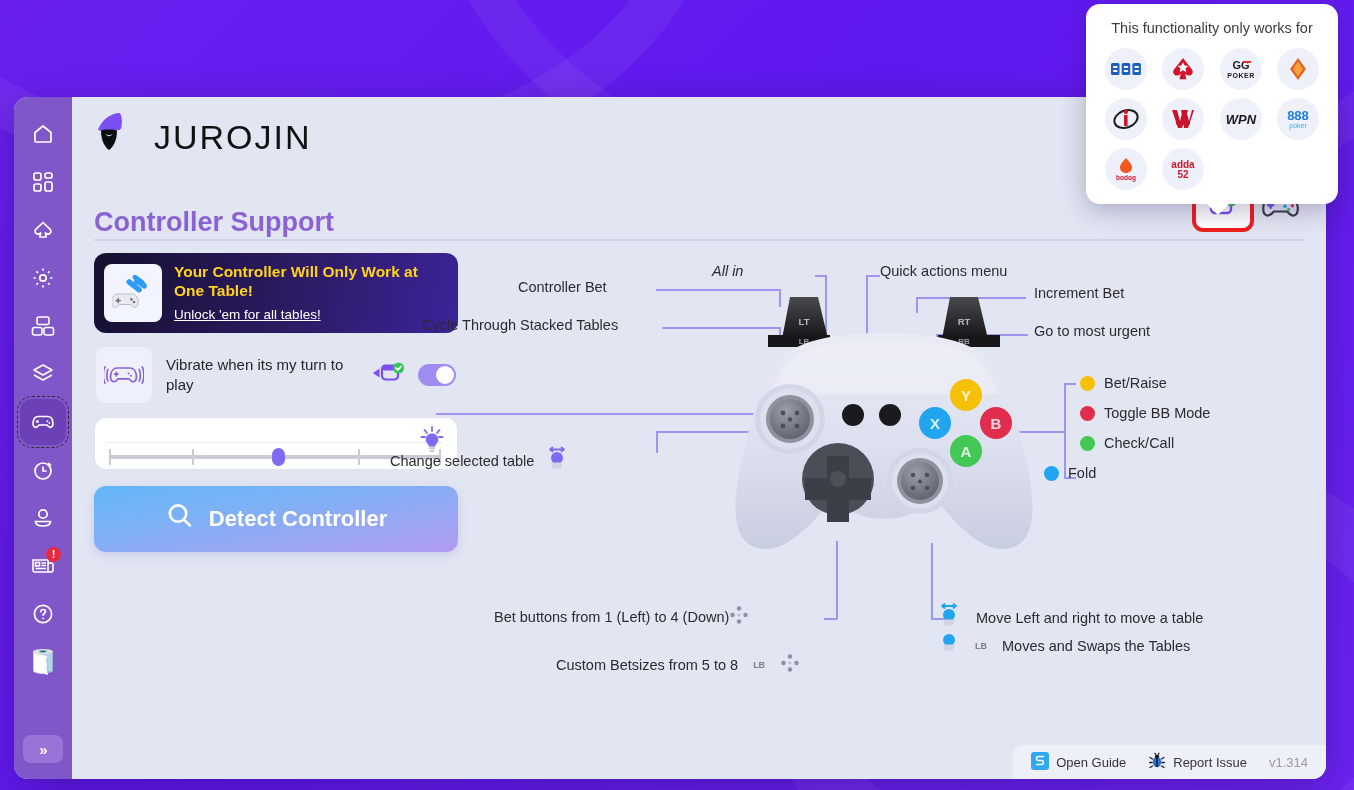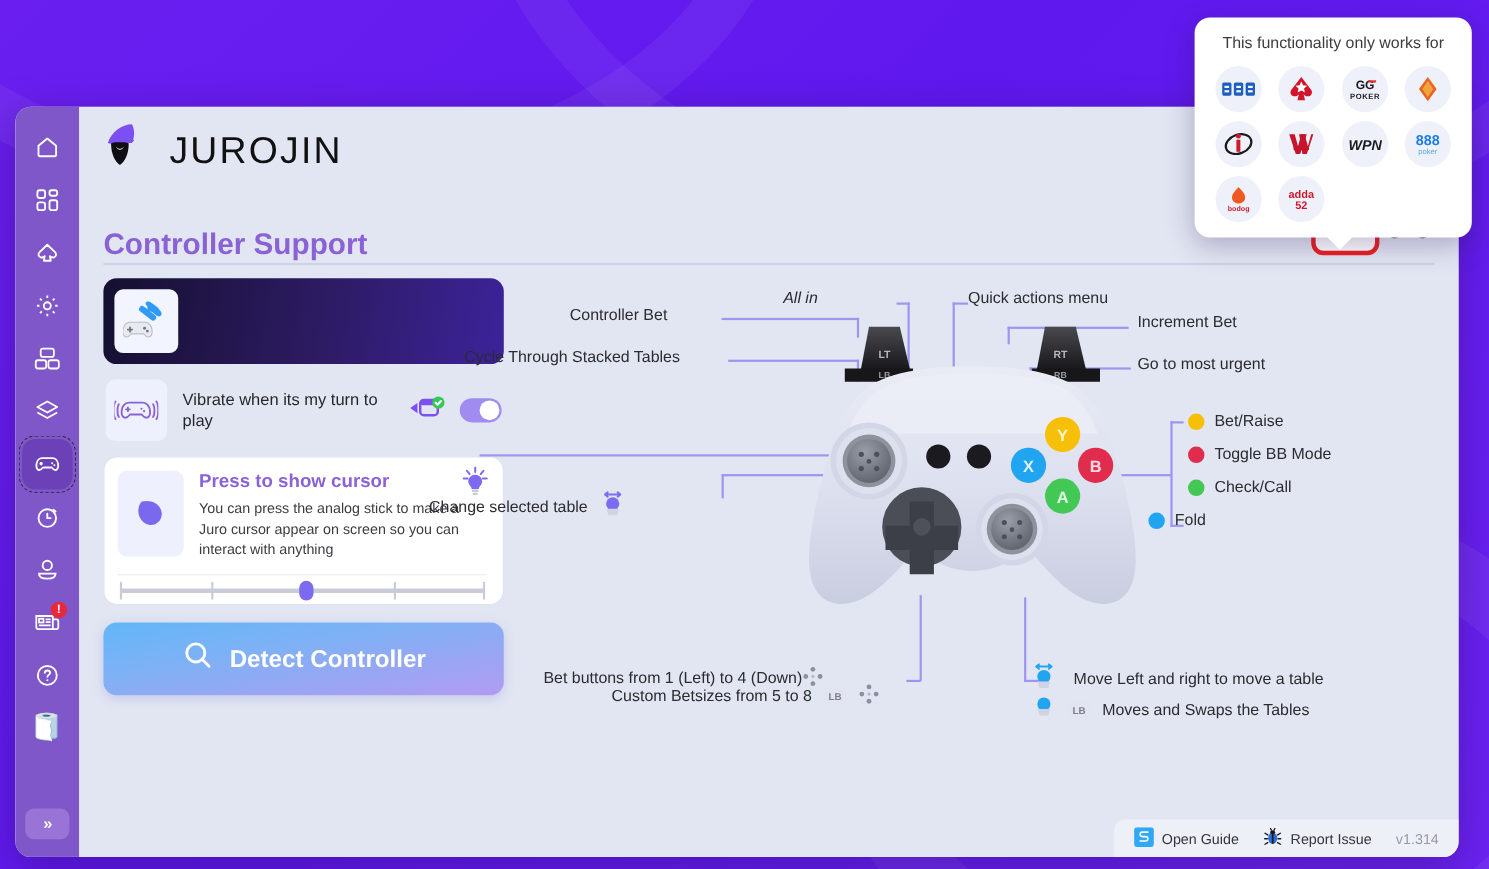--- a/index.html
+++ b/index.html
@@ -245,21 +245,21 @@
     border-top-left-radius: 10px;
     display: flex; align-items: center; gap: 22px;
     padding: 0 18px 0 18px;
   }
   .foot-item { display: flex; align-items: center; gap: 7px; font-size: 13px; color: #34343a; cursor: pointer; }
   .foot-ver { font-size: 13px; color: #9a9aa6; }
 
   
   .popover {
     position: absolute;
-    left: 1086px; top: 16px;
+    left: 1086px; top: 4px;
     width: 252px;
     background: #fff;
     border-radius: 14px;
     box-shadow: 0 6px 26px rgba(40,20,90,0.3);
     padding: 16px 14px 14px 14px;
     z-index: 40;
   }
   .popover-title {
     text-align: center; font-size: 14.5px; color: #3c3b41; margin-bottom: 12px;
   }
@@ -458,20 +458,24 @@
           <div class="promo-icon">
             <svg width="42" height="36" viewBox="0 0 42 36">
               <path d="M22 3c4 0 8 1.5 11 4.5 2 2 2.6 4 1.2 5.4-1.4 1.4-3.4.8-5.4-1.2-2-2-4.4-3-6.8-3z" fill="#2f9bf5"></path>
               <rect x="20" y="2" width="13" height="4.5" rx="2" fill="#2f9bf5" transform="rotate(36 26 4)"></rect>
               <rect x="13" y="8" width="18" height="5.5" rx="2.5" fill="#2f9bf5" transform="rotate(38 22 11)"></rect>
               <path d="M6 19h14c3.3 0 5.8 3.2 6.2 6.8.3 2.9-.3 5.6-2.2 6.4-2 .9-3.8-.9-5.3-2.7H7.3C5.8 31.3 4 33.1 2 32.2.1 31.4-.5 28.7-.2 25.8.2 22.2 2.7 19 6 19z" fill="#e8eaef" stroke="#b9bdc8" stroke-width="1"></path>
               <path d="M6.2 23.6v4M4.2 25.6h4" stroke="#6f7585" stroke-width="1.6" stroke-linecap="round"></path>
               <circle cx="19.4" cy="24.4" r="1.3" fill="#6f7585"></circle>
               <circle cx="22" cy="27" r="1.3" fill="#6f7585"></circle>
             </svg>
+          </div>
+          <div>
+            <div class="promo-title">Your Controller Will Only Work at One Table!</div>
+            <span class="promo-link">Unlock 'em for all tables!</span>
           </div>
         </div>
 
         <div class="setting-row">
           <div class="setting-icon">
             <svg width="40" height="34" viewBox="0 0 40 34" fill="none" stroke="#8a62d6" stroke-width="1.7" stroke-linecap="round">
               <path d="M13 10h13c3.3 0 5.8 3.1 6.3 6.8.4 2.9-.2 5.8-2.1 6.7-2 .9-3.9-.8-5.4-2.7H14.2c-1.5 1.9-3.4 3.6-5.4 2.7-1.9-.9-2.5-3.8-2.1-6.7C7.2 13.1 9.7 10 13 10z"></path>
               <path d="M12.3 14.4v3.4M10.6 16.1h3.4"></path>
               <circle cx="24.6" cy="15.6" r="1" fill="#8a62d6" stroke="none"></circle>
               <circle cx="27" cy="17.8" r="1" fill="#8a62d6" stroke="none"></circle>
@@ -495,31 +499,20 @@
         </div>
 
         <div class="cursor-card">
           <div class="bulb-ico">
             <svg width="26" height="28" viewBox="0 0 26 28">
               <path d="M13 1v4M5.5 4 8 7M20.5 4 18 7M2.5 11h3.5M23.5 11H20" stroke="#7c6af0" stroke-width="1.8" stroke-linecap="round"></path>
               <path d="M13 7.5c3.6 0 6.3 2.7 6.3 6.1 0 2.3-1.3 3.6-2.2 4.7-.6.8-.8 1.4-.8 2.2h-6.6c0-.8-.2-1.4-.8-2.2-.9-1.1-2.2-2.4-2.2-4.7 0-3.4 2.7-6.1 6.3-6.1z" fill="#7c6af0"></path>
               <rect x="9.8" y="21" width="6.4" height="2.2" rx="1" fill="#c9cad6"></rect>
               <rect x="10.6" y="24" width="4.8" height="2" rx="1" fill="#c9cad6"></rect>
             </svg>
-          </div>
-          <div class="cursor-top">
-            <div class="cursor-thumb">
-              <svg width="34" height="34" viewBox="0 0 34 34">
-                <path d="M9 6c8-2 17 2 18 10 .8 6.6-4.6 12-11 11.2C9 26.3 4.6 19 6 12c.4-2.3 1.3-4.6 3-6z" fill="#7a68ef"></path>
-              </svg>
-            </div>
-            <div style="flex:1">
-              <div class="cursor-title">Press to show cursor</div>
-              <div class="cursor-desc">You can press the analog stick to make a Juro cursor appear on screen so you can interact with anything</div>
-            </div>
           </div>
           <div class="slider-sep"></div>
           <div class="slider-wrap">
             <div class="slider-track">
               <div class="tick" style="left:0%"></div>
               <div class="tick" style="left:25%"></div>
               <div class="tick" style="left:50%"></div>
               <div class="tick" style="left:75%"></div>
               <div class="tick" style="left:calc(100% - 2px)"></div>
               <div class="slider-knob" id="sliderKnob" style="left: 49%;"></div>
@@ -670,21 +663,21 @@
           <span>
             <svg width="20" height="20" viewBox="0 0 20 20">
                 <circle cx="10" cy="3.5" r="2.2" fill="#8b90a3"></circle>
                 <circle cx="3.5" cy="10" r="2.2" fill="#8b90a3"></circle>
                 <circle cx="16.5" cy="10" r="2.2" fill="#8b90a3"></circle>
                 <circle cx="10" cy="16.5" r="2.2" fill="#8b90a3"></circle>
                 <circle cx="10" cy="10" r="1.5" fill="#b8bcc9"></circle>
               </svg>
           </span>
         </div>
-        <div class="dlabel" style="left:80px; top:368px; display:flex; align-items:center; gap:11px;">
+        <div class="dlabel" style="left:80px; top:400px; display:flex; align-items:center; gap:11px;">
           <span>Custom Betsizes from 5 to 8</span>
           <span class="lb-key">LB</span>
           <span>
             <svg width="20" height="20" viewBox="0 0 20 20">
                 <circle cx="10" cy="3.5" r="2.2" fill="#8b90a3"></circle>
                 <circle cx="3.5" cy="10" r="2.2" fill="#8b90a3"></circle>
                 <circle cx="16.5" cy="10" r="2.2" fill="#8b90a3"></circle>
                 <circle cx="10" cy="16.5" r="2.2" fill="#8b90a3"></circle>
                 <circle cx="10" cy="10" r="1.5" fill="#b8bcc9"></circle>
               </svg>

